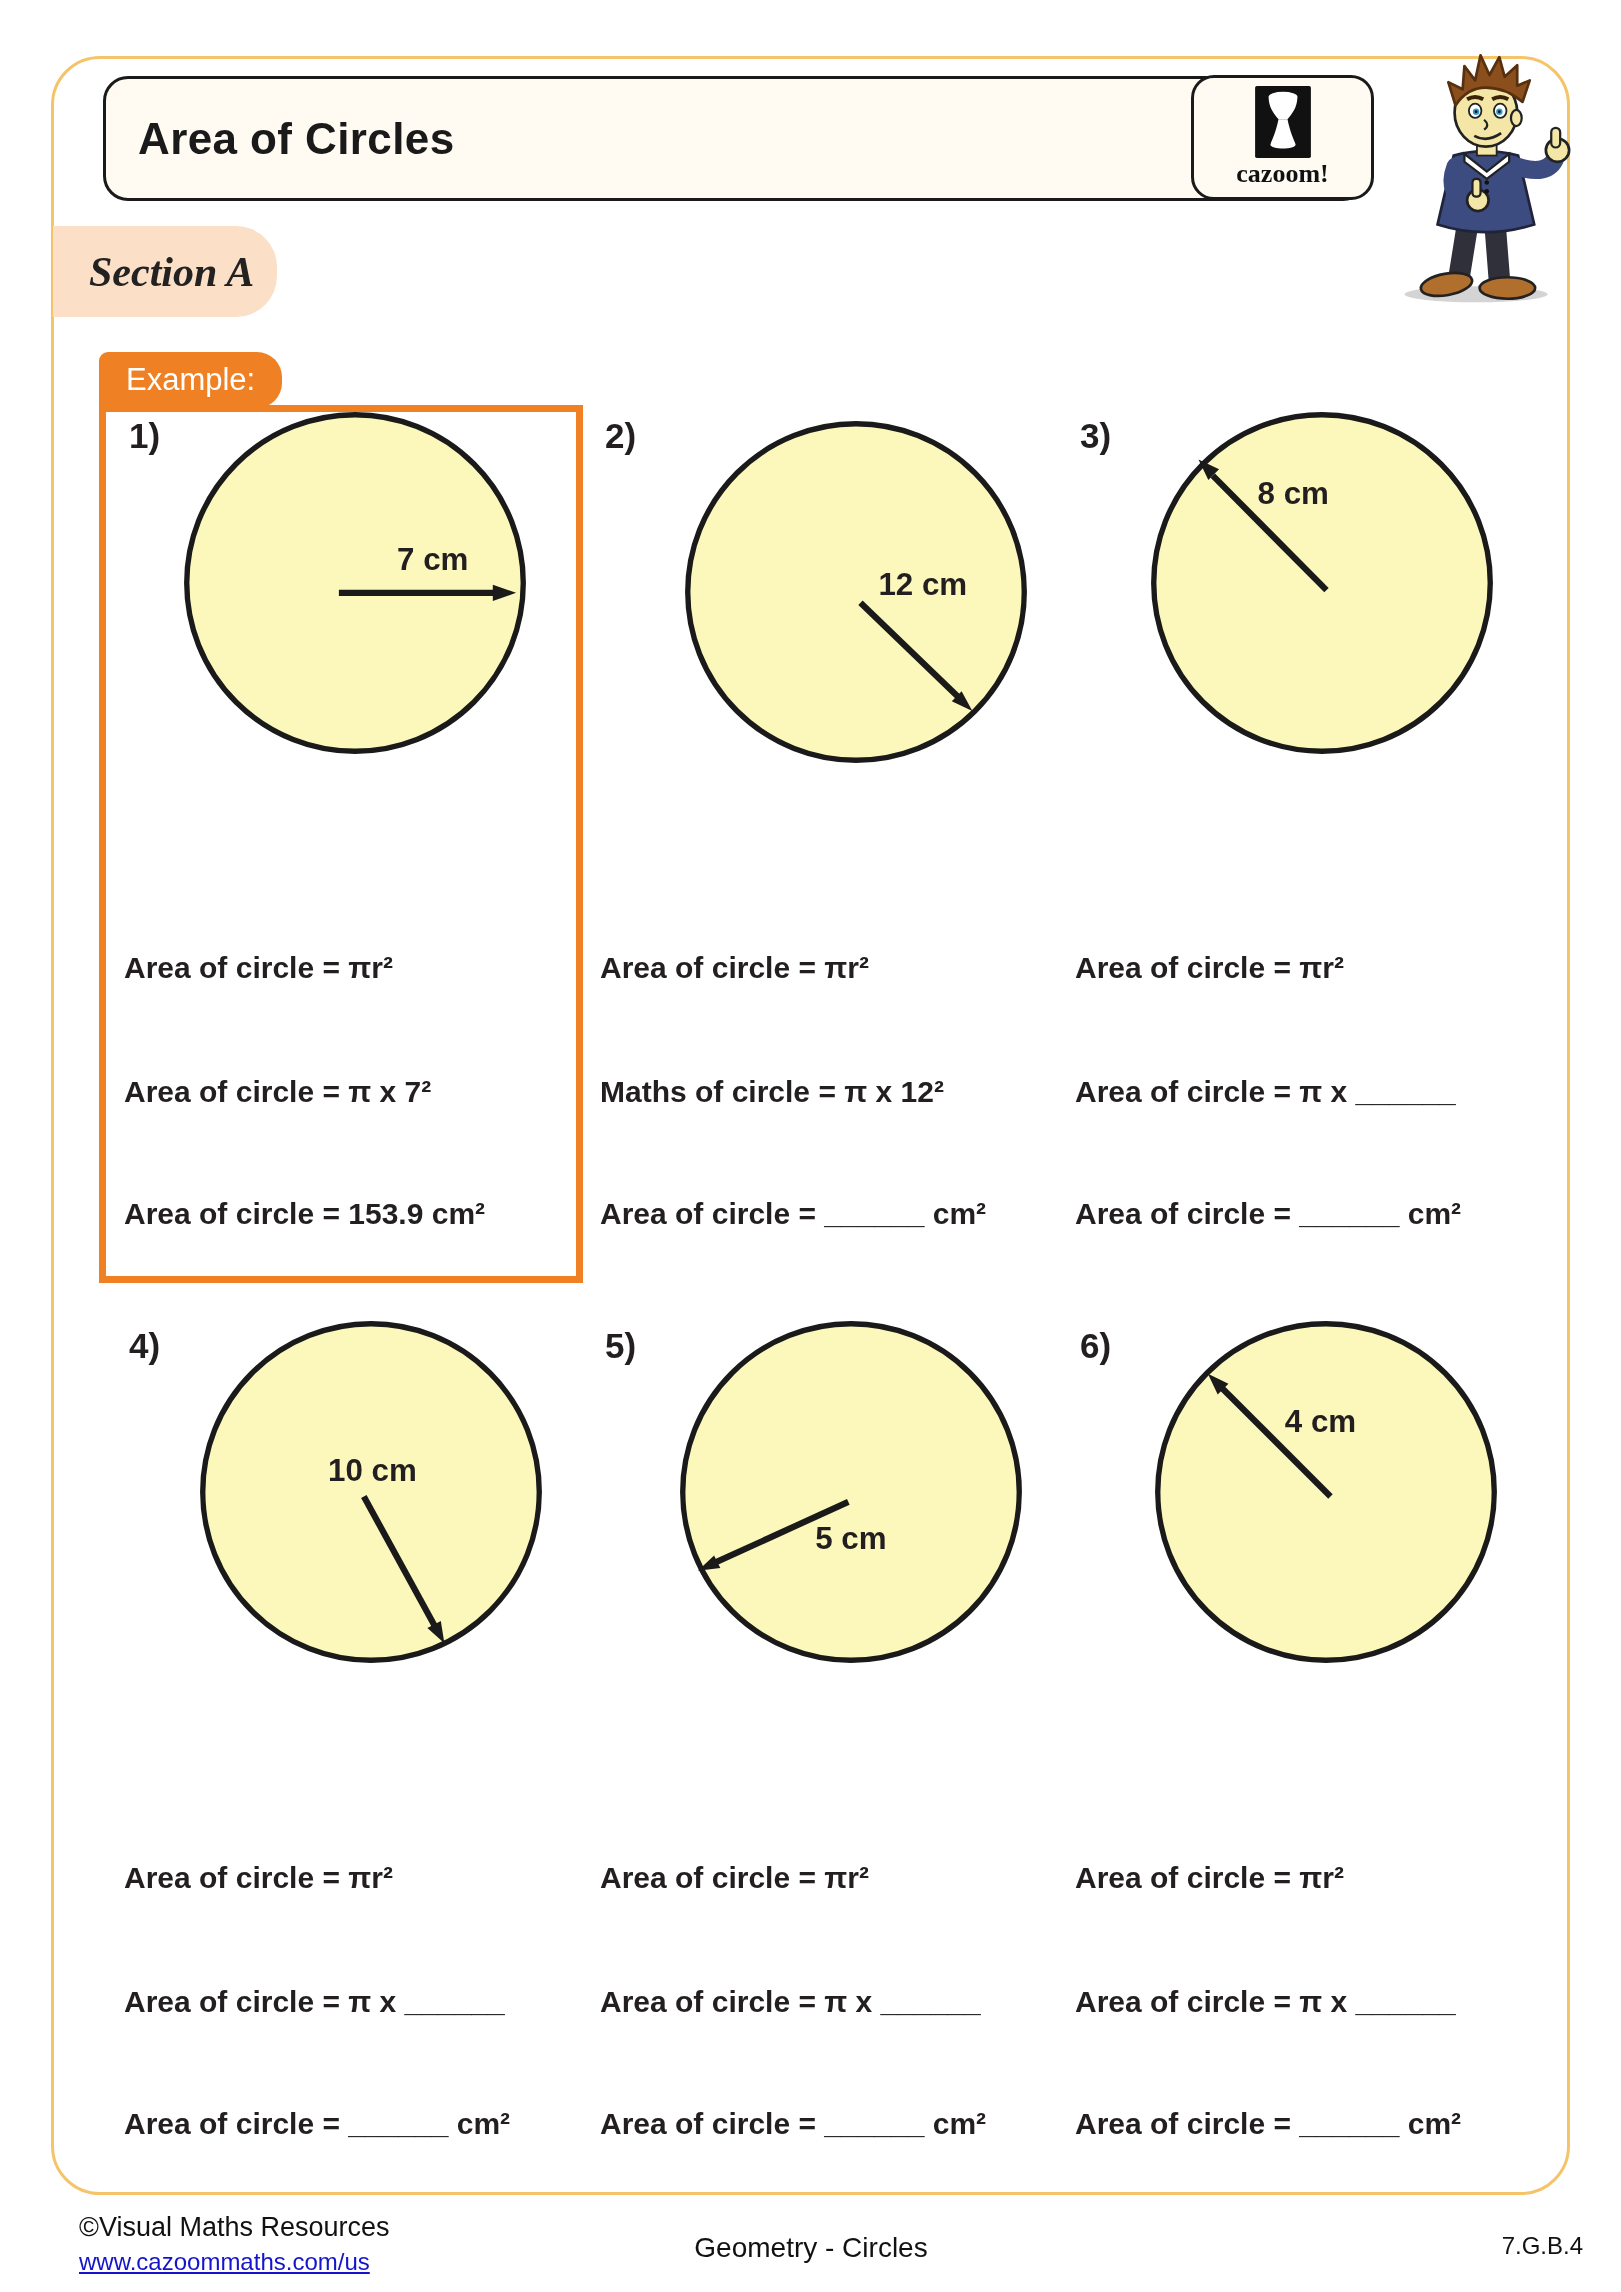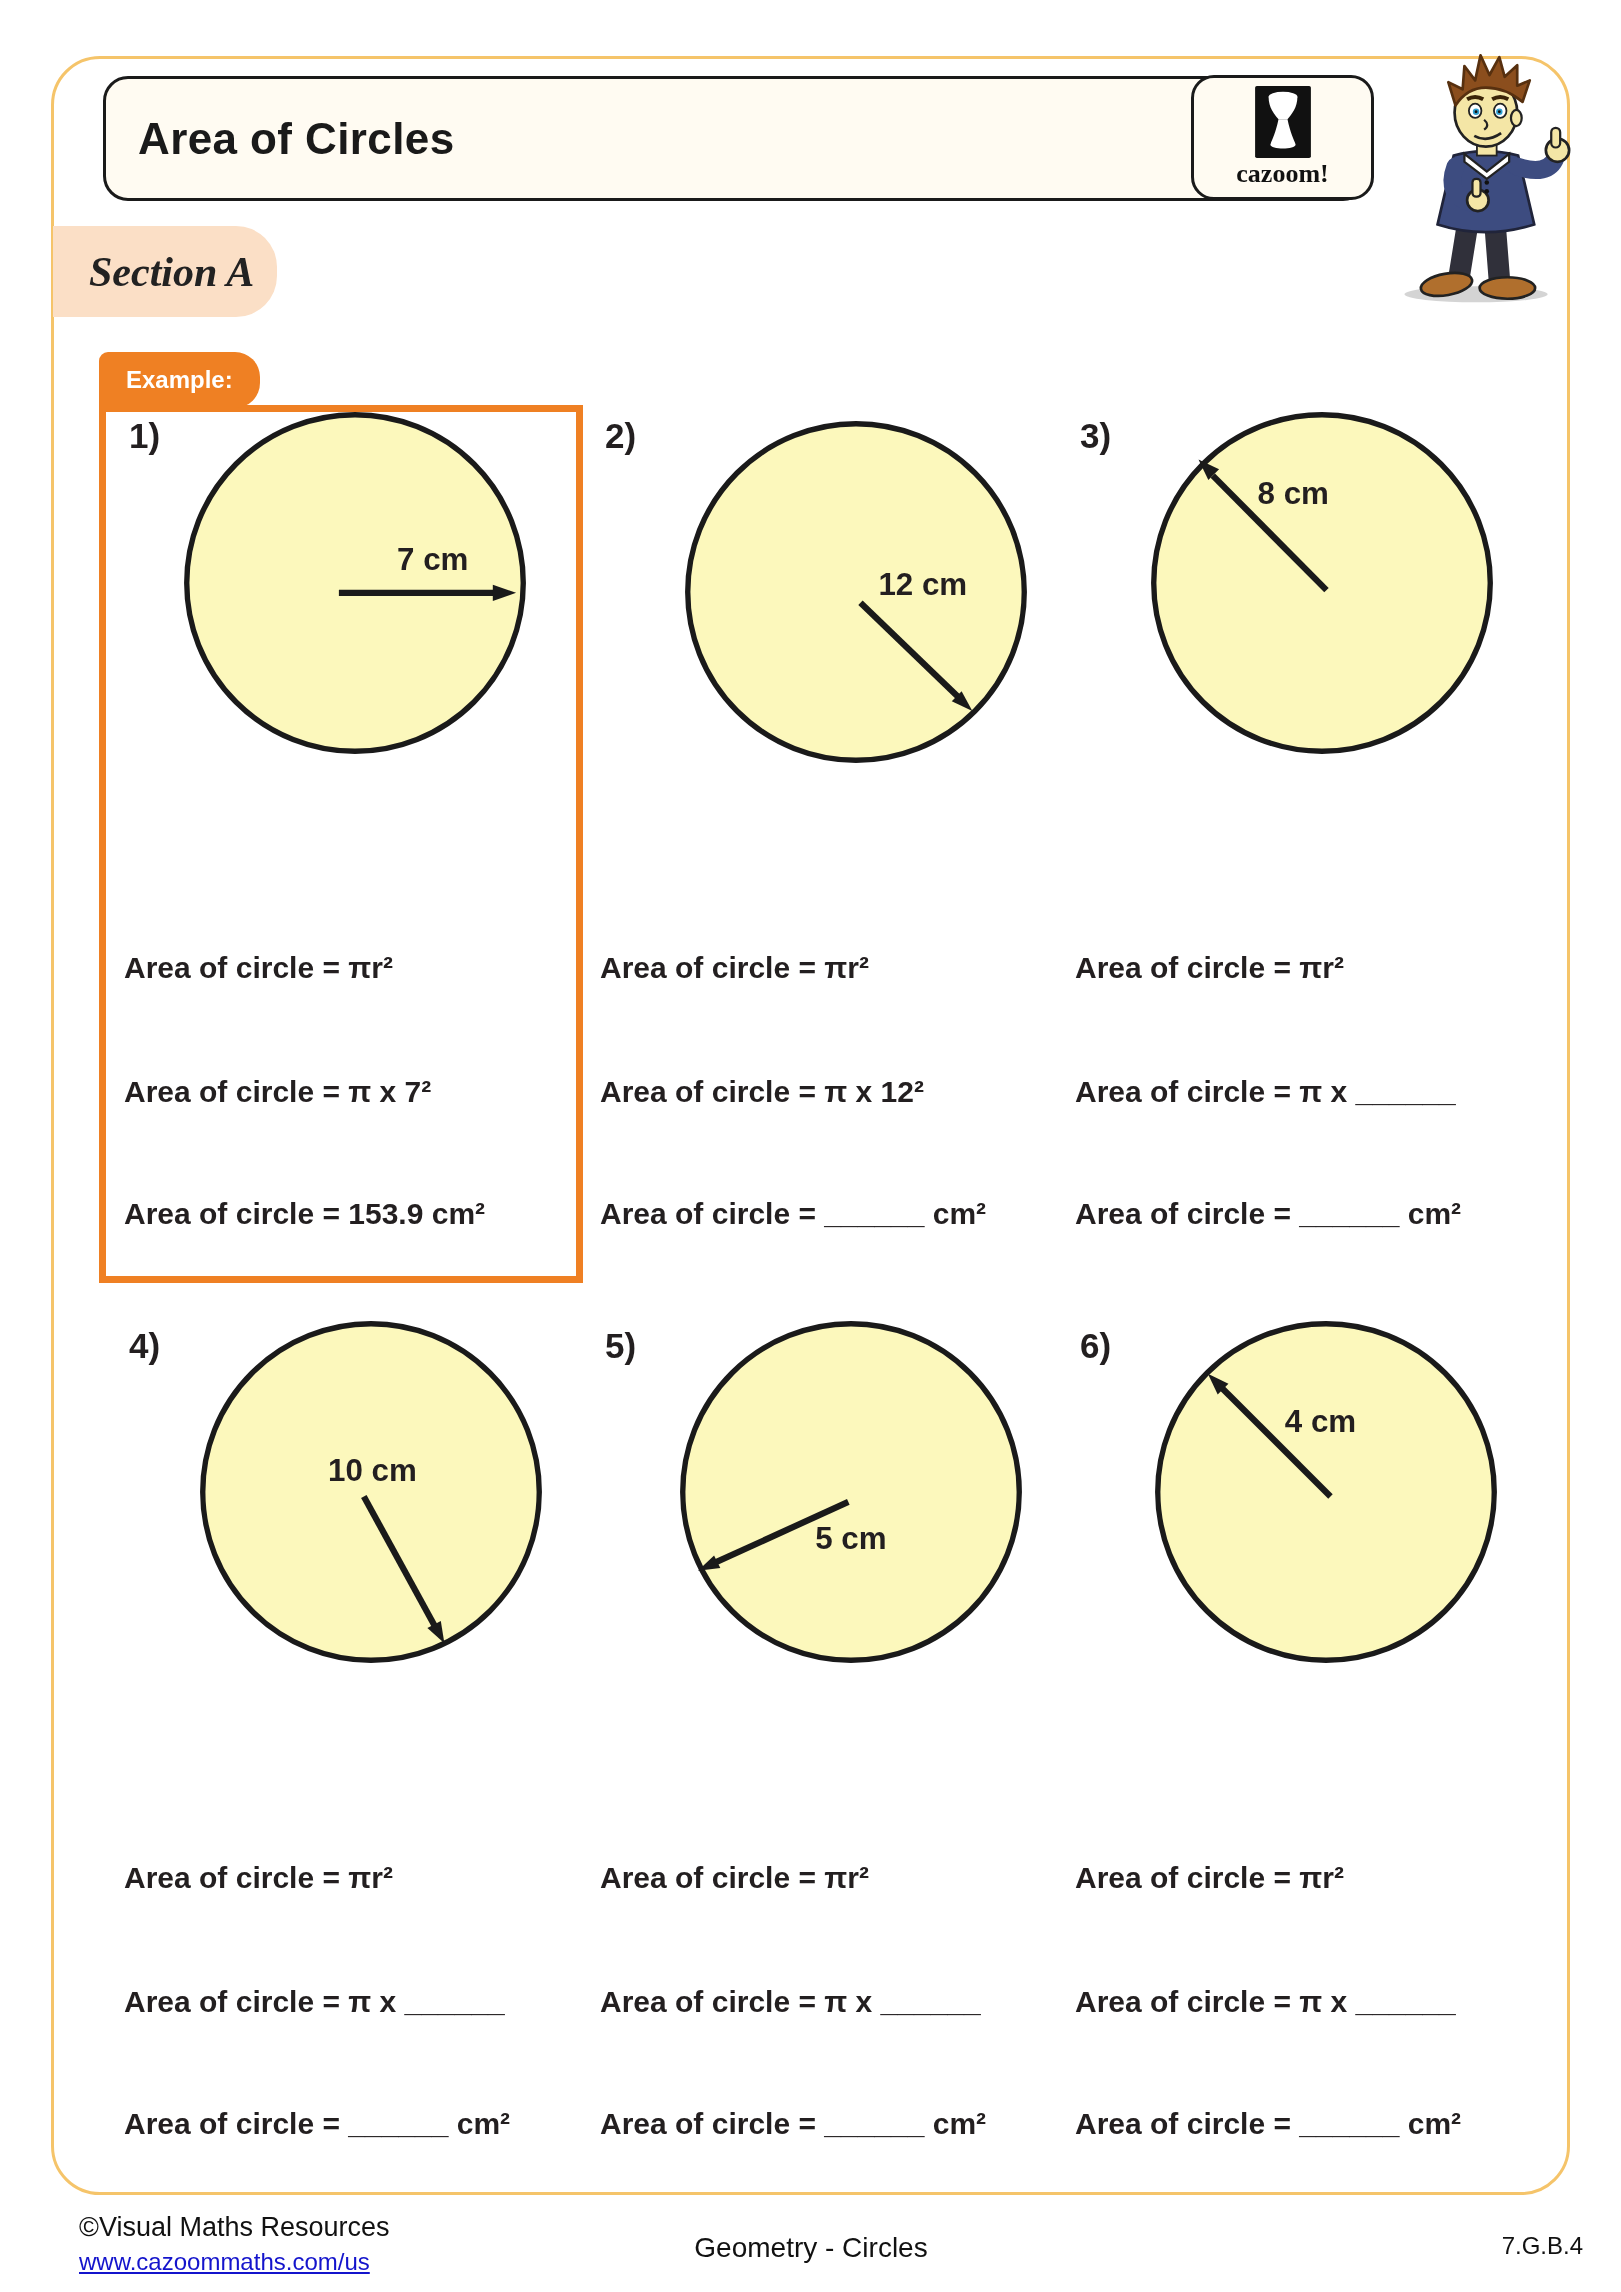--- a/index.html
+++ b/index.html
@@ -18,21 +18,21 @@
   .logo-text{font-family:"Liberation Serif",serif;font-weight:bold;font-size:26px;color:#111;margin-top:0.9px;}
   .mascot{position:absolute;left:1382px;top:41px;}
   .section-pill{position:absolute;left:53px;top:226px;width:224px;height:91px;
         background:#FBDFC6;border-radius:0 41px 41px 0;display:flex;align-items:center;}
   .section-pill span{font-family:"Liberation Serif",serif;font-style:italic;font-weight:bold;
         font-size:42px;color:#222;padding-left:36px;}
   .instruction{position:absolute;left:306px;top:245px;font-family:"Liberation Serif",serif;
         font-style:italic;font-size:31px;color:#222;}
   .example-tab{position:absolute;left:99px;top:352px;height:56px;background:#EF8023;
         border-radius:9px 25px 25px 0;display:flex;align-items:center;padding:0 27px;z-index:3;}
-  .example-tab span{color:#ffffff;font-weight:bold;font-size:24px;text-align:right;}
+  .example-tab span{color:#ffffff;font-weight:normal;font-size:31px;text-align:right;}
   .cell{position:absolute;width:484px;height:878px;border:7.2px solid transparent;box-sizing:border-box;}
   .cell.example{border-color:#EF8023;}
   .pnum{position:absolute;left:23px;top:3.6px;font-size:35px;font-weight:bold;color:#231F20;}
   .fig{position:absolute;}
   .fig text{font-family:"Liberation Sans",sans-serif;font-weight:bold;font-size:35px;fill:#231F20;}
   .wline{position:absolute;left:18px;font-size:30px;font-weight:bold;color:#231F20;white-space:nowrap;}
   .l1{top:539px}.l2{top:663px}.l3{top:785px}
   .footer-left{position:absolute;left:79px;top:2210px;font-size:27px;color:#111;line-height:34px;}
   .footer-link{display:inline-block;color:#1414CC;text-decoration:underline;font-size:24px;}
   .footer-center{position:absolute;left:0;top:2232px;width:1622px;text-align:center;font-size:28px;color:#111;}
@@ -116,21 +116,21 @@
 
   <div class="cell" style="left:575px;top:405px;">
     <div class="pnum">2)</div>
     <svg class="fig" style="left:95px;top:0.9px;" width="358" height="358" viewBox="0 0 400 400">
       <circle cx="200" cy="200" r="188" fill="#FCF8BC" stroke="#1a1a1a" stroke-width="6"></circle>
       <line x1="205" y1="212" x2="316" y2="319" stroke="#1a1a1a" stroke-width="7"></line>
       <polygon points="330,333 307,322 318,311" fill="#1a1a1a"></polygon>
       <text x="225" y="203">12 cm</text>
     </svg>
     <div class="wline l1">Area of circle = πr²</div>
-    <div class="wline l2">Area of circle = π x 12²</div>
+    <div class="wline l2">Maths of circle = π x 12²</div>
     <div class="wline l3">Area of circle = ______ cm²</div>
   </div>
 
   <div class="cell" style="left:1050px;top:405px;">
     <div class="pnum">3)</div>
     <svg class="fig" style="left:86px;top:-8px;" width="358" height="358" viewBox="0 0 400 400">
       <circle cx="200" cy="200" r="188" fill="#FCF8BC" stroke="#1a1a1a" stroke-width="6"></circle>
       <line x1="205" y1="208" x2="78" y2="80" stroke="#1a1a1a" stroke-width="7"></line>
       <polygon points="62,62 85,73 73,85" fill="#1a1a1a"></polygon>
       <text x="128" y="112">8 cm</text>

